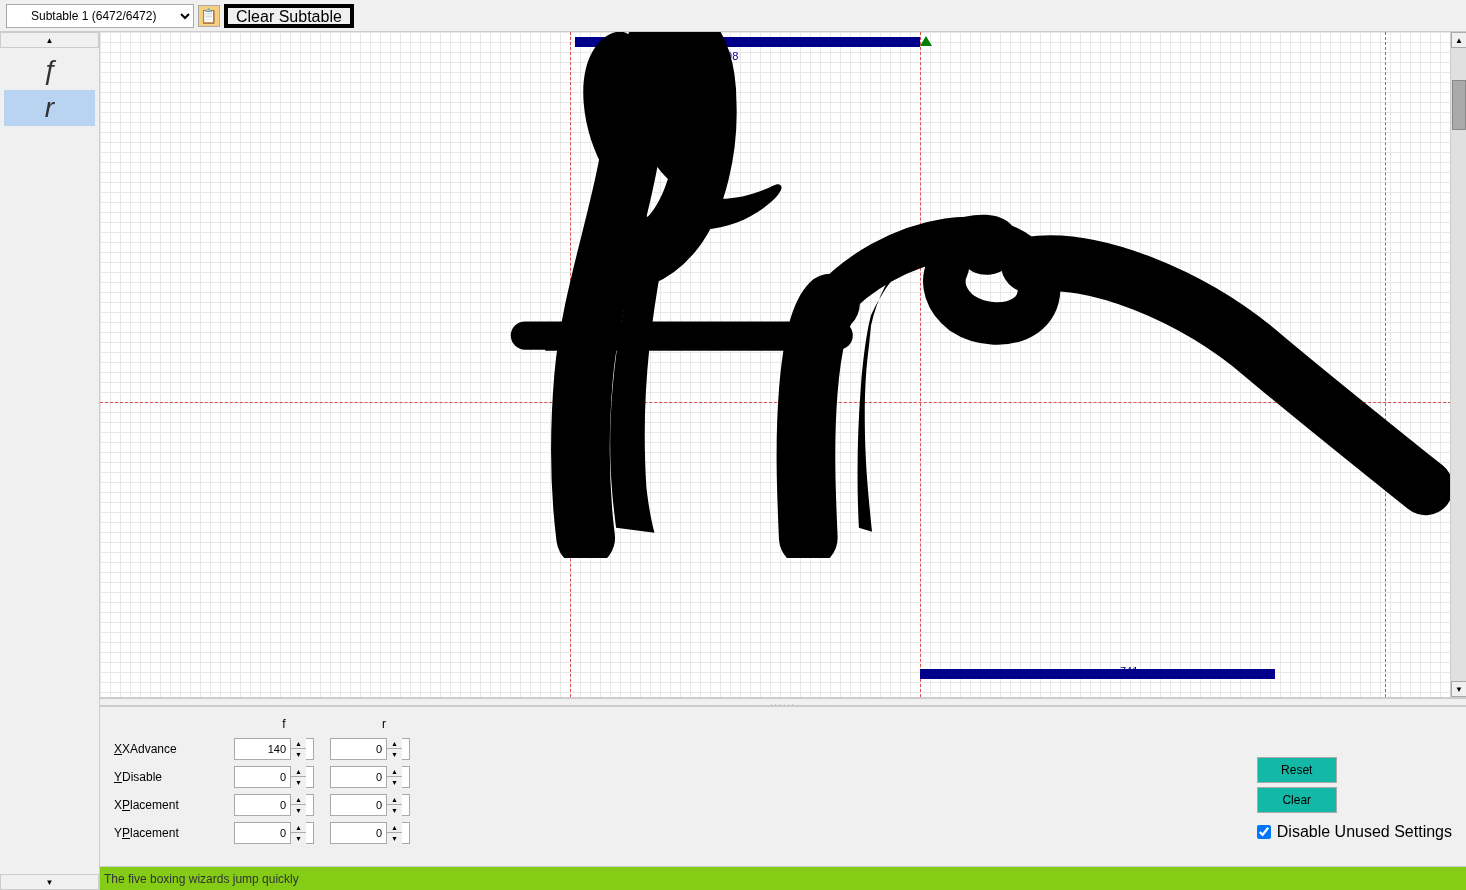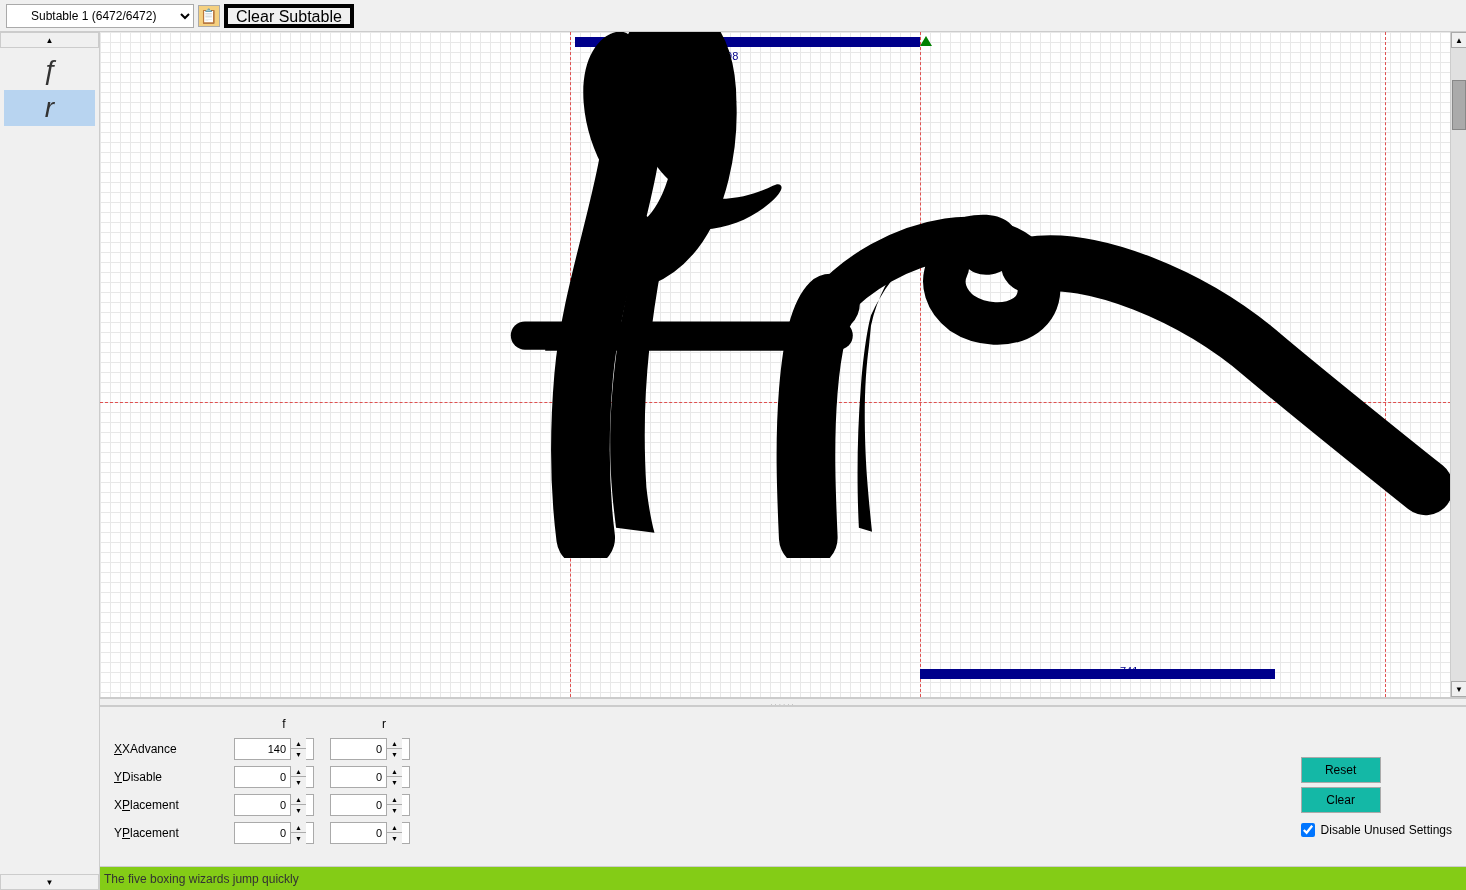--- a/index.html
+++ b/index.html
@@ -217,21 +217,21 @@
     .form-right {
       display: flex; gap: 8px; align-items: flex-start;
     }
     .form-fields { flex: 1; }
     .form-actions { display: flex; flex-direction: column; gap: 4px; padding-top: 20px; }
 
     .checkbox-row {
       display: flex; align-items: center; gap: 6px; margin-top: 6px;
     }
     .checkbox-row input[type="checkbox"] { width: 14px; height: 14px; }
-    .checkbox-row label { font-size: 12px; }
+    .checkbox-row label { font-size: 16px; }
 
     
     .separator-handle {
       height: 8px; background: #f0f0f0; border-top: 1px solid #ccc;
       border-bottom: 1px solid #ccc;
       display: flex; align-items: center; justify-content: center;
       cursor: ns-resize;
       color: #aaa; font-size: 8px; letter-spacing: 2px;
     }
 

